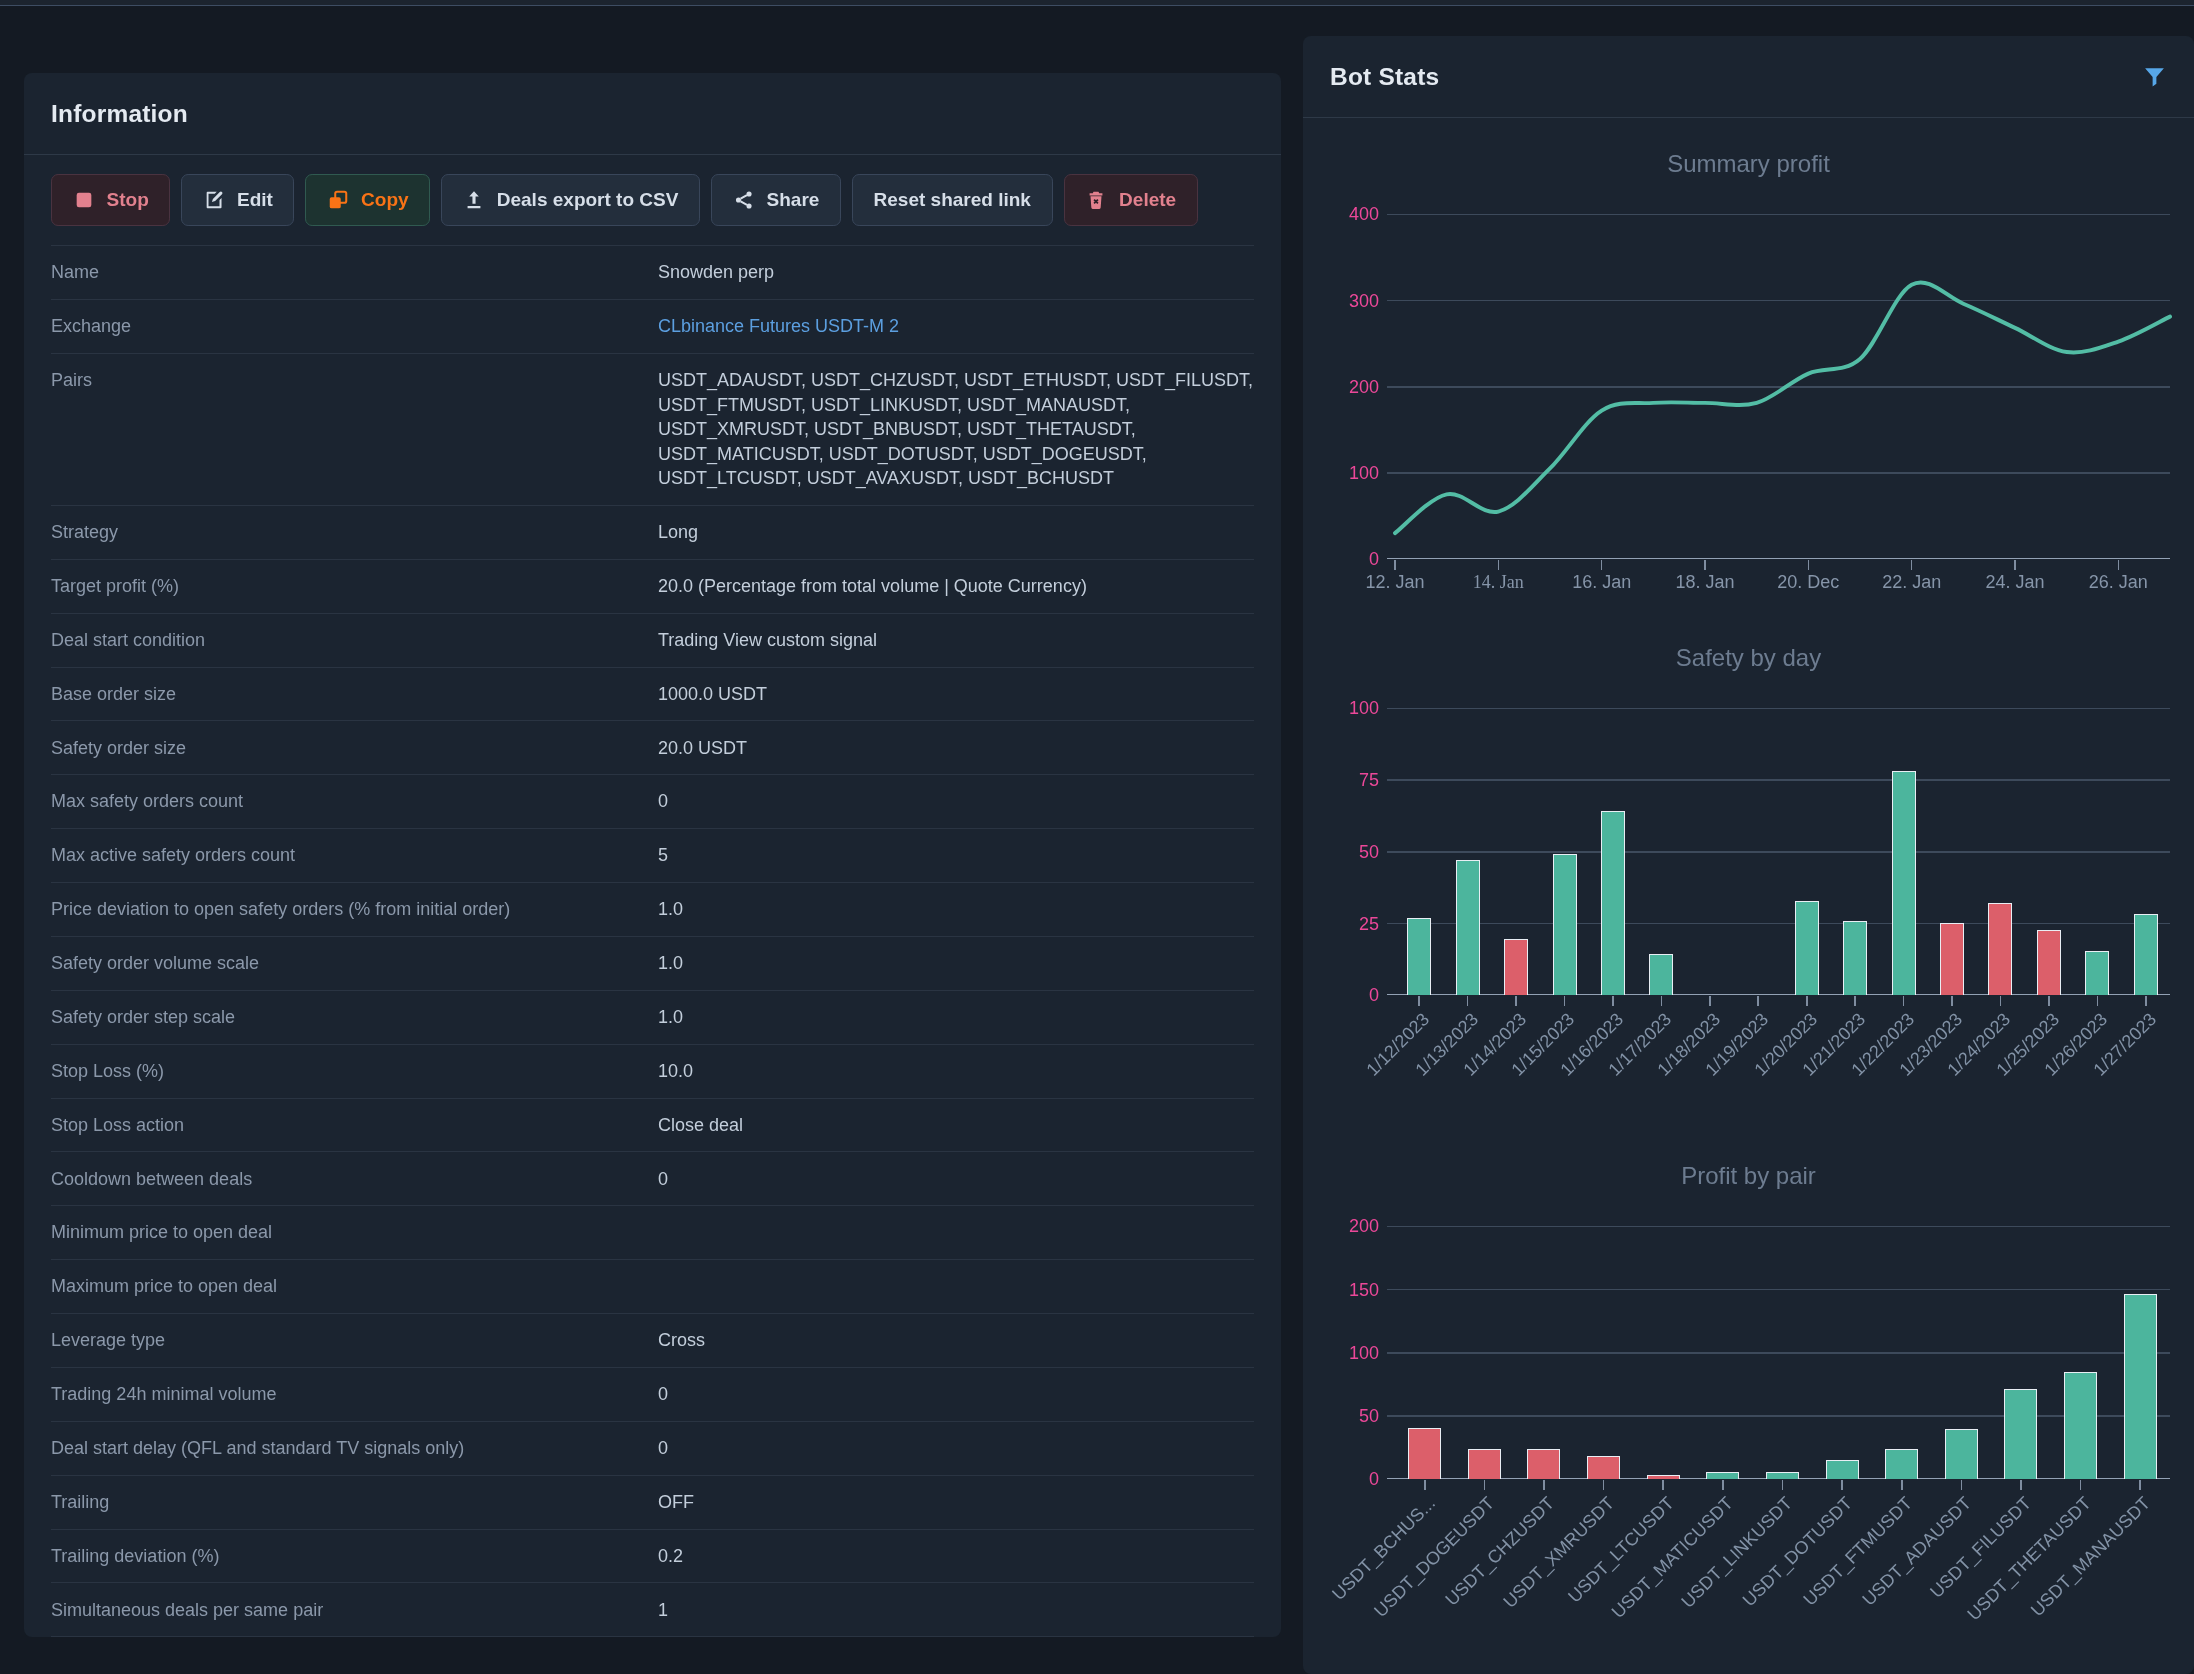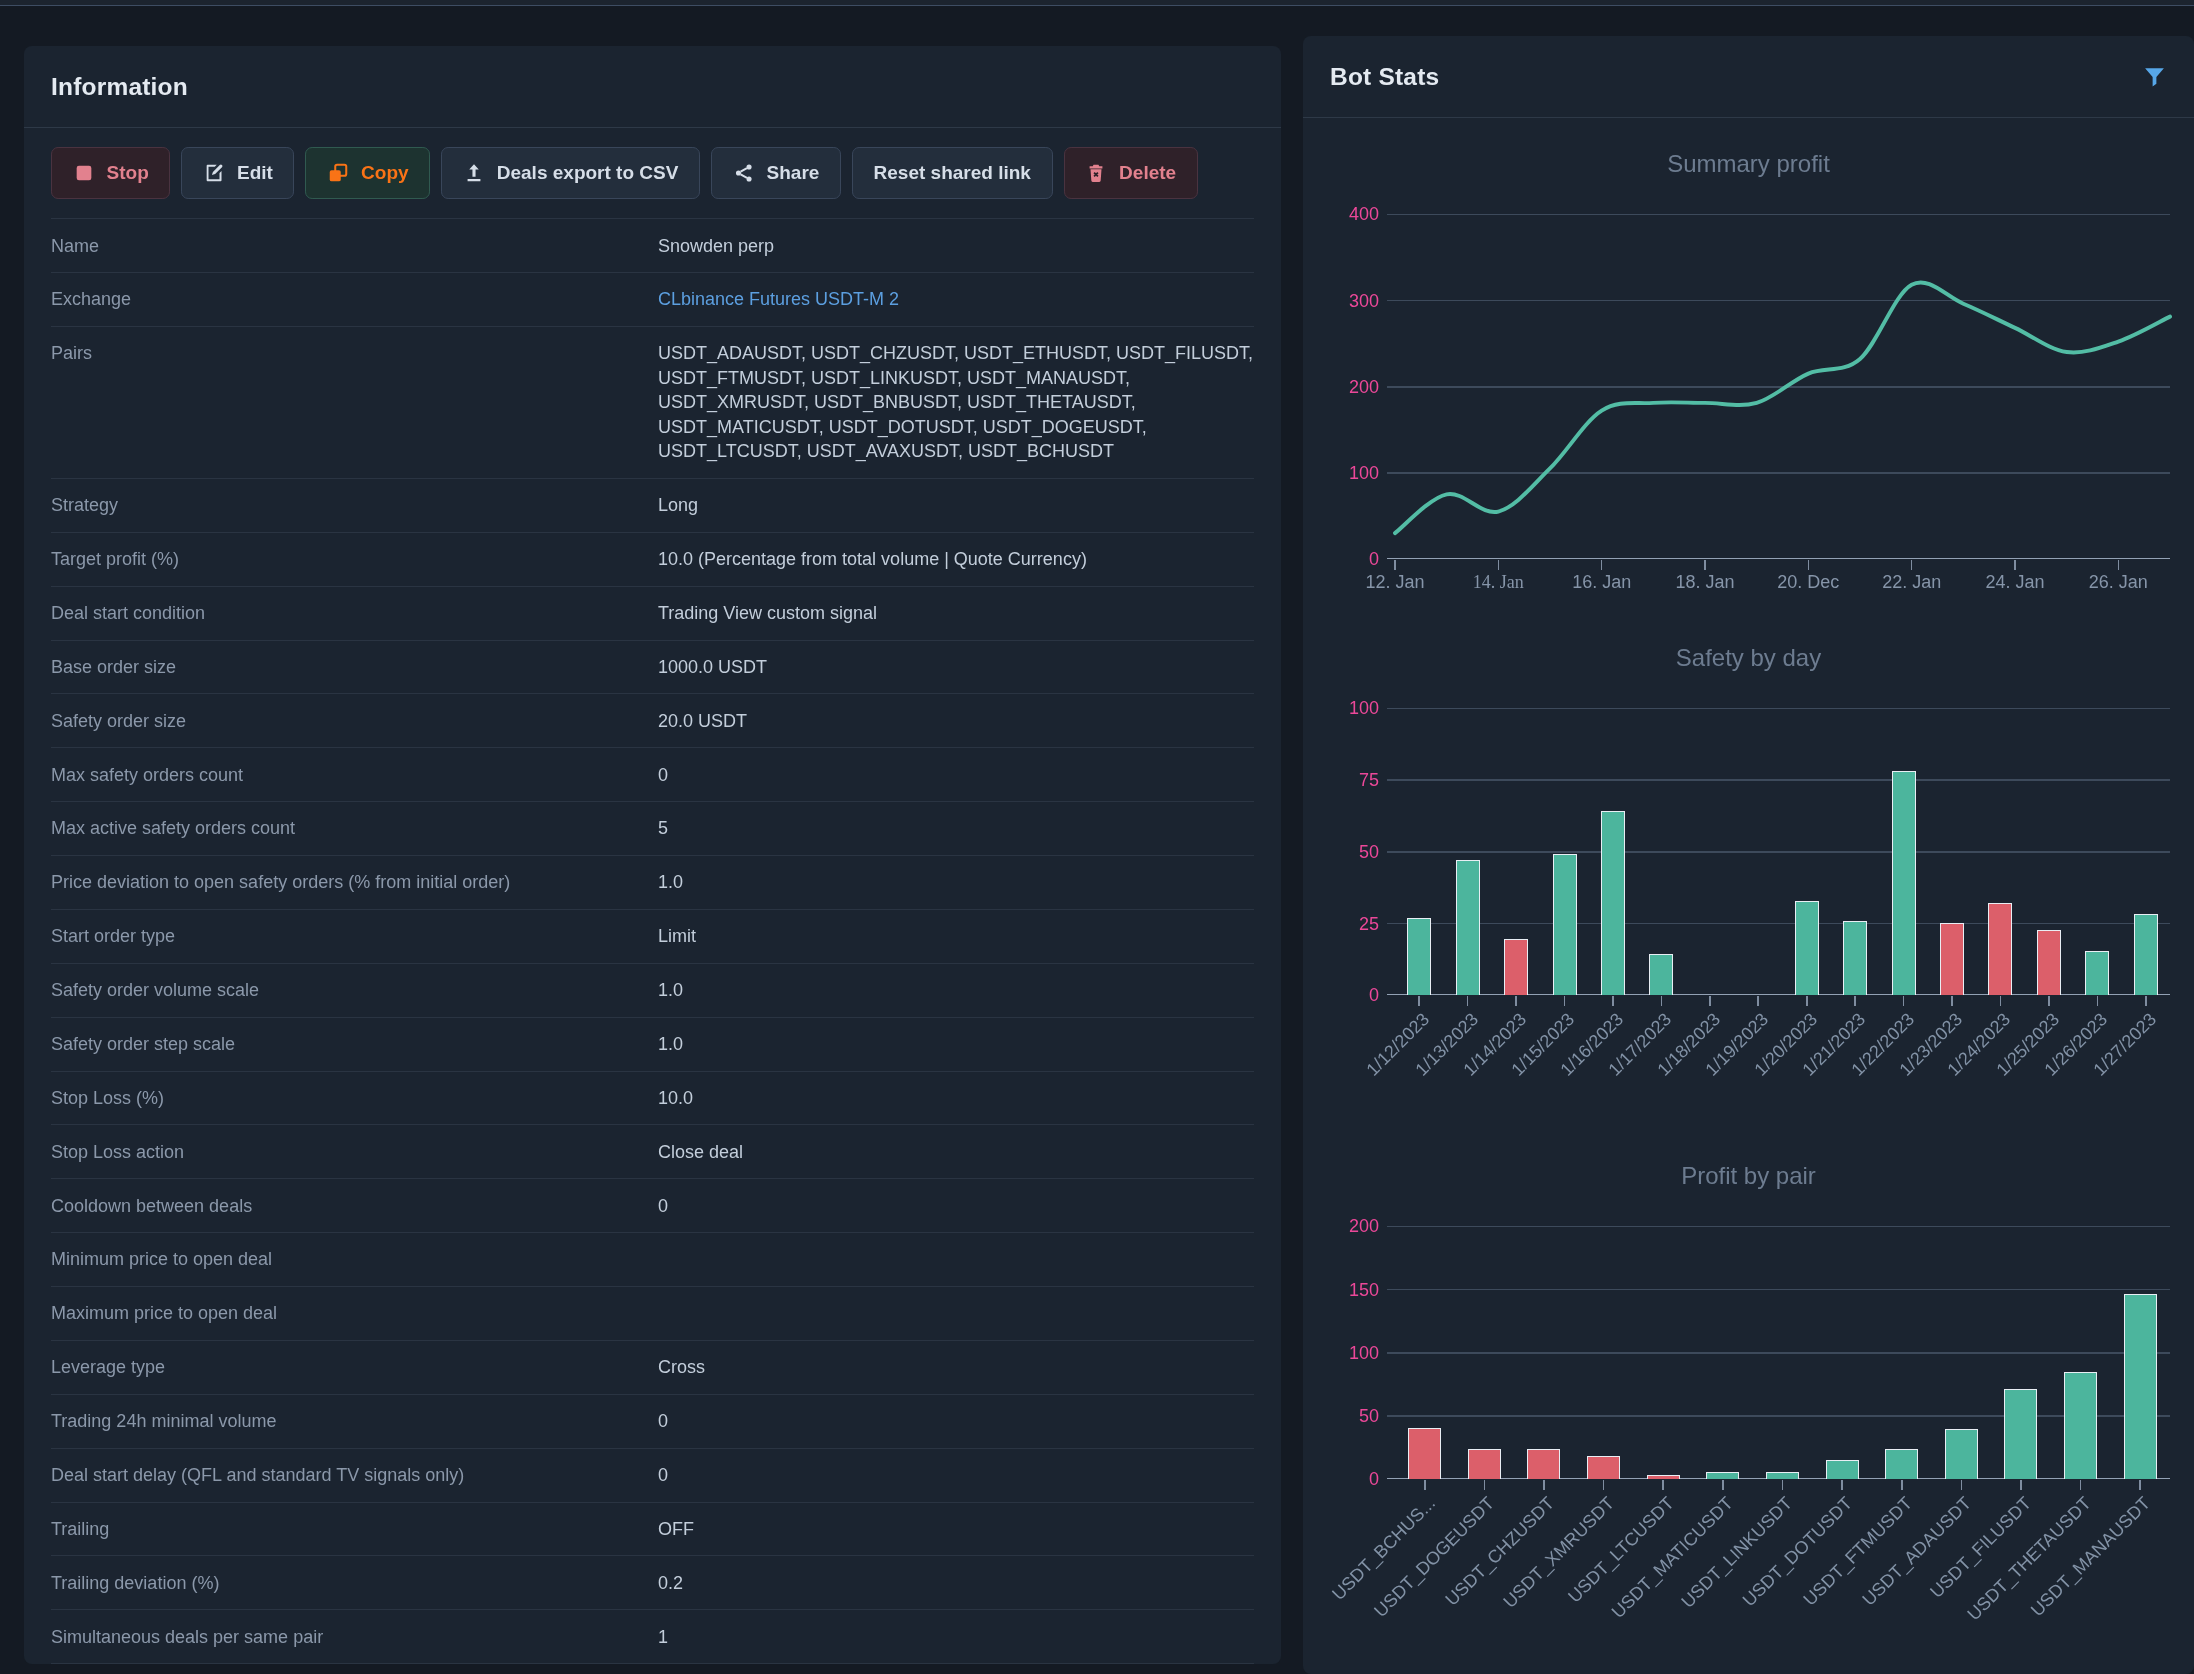--- a/index.html
+++ b/index.html
@@ -123,21 +123,21 @@
         <div class="info-row">
           <div class="row-label">Pairs</div>
           <div class="row-value">USDT_ADAUSDT, USDT_CHZUSDT, USDT_ETHUSDT, USDT_FILUSDT, USDT_FTMUSDT, USDT_LINKUSDT, USDT_MANAUSDT, USDT_XMRUSDT, USDT_BNBUSDT, USDT_THETAUSDT, USDT_MATICUSDT, USDT_DOTUSDT, USDT_DOGEUSDT, USDT_LTCUSDT, USDT_AVAXUSDT, USDT_BCHUSDT</div>
         </div>
         <div class="info-row">
           <div class="row-label">Strategy</div>
           <div class="row-value">Long</div>
         </div>
         <div class="info-row">
           <div class="row-label">Target profit (%)</div>
-          <div class="row-value">10.0 (Percentage from total volume | Quote Currency)</div>
+          <div class="row-value">20.0 (Percentage from total volume | Quote Currency)</div>
         </div>
         <div class="info-row">
           <div class="row-label">Deal start condition</div>
           <div class="row-value">Trading View custom signal</div>
         </div>
         <div class="info-row">
           <div class="row-label">Base order size</div>
           <div class="row-value">1000.0 USDT</div>
         </div>
         <div class="info-row">
@@ -148,24 +148,20 @@
           <div class="row-label">Max safety orders count</div>
           <div class="row-value">0</div>
         </div>
         <div class="info-row">
           <div class="row-label">Max active safety orders count</div>
           <div class="row-value">5</div>
         </div>
         <div class="info-row">
           <div class="row-label">Price deviation to open safety orders (% from initial order)</div>
           <div class="row-value">1.0</div>
-        </div>
-        <div class="info-row">
-          <div class="row-label">Start order type</div>
-          <div class="row-value">Limit</div>
         </div>
         <div class="info-row">
           <div class="row-label">Safety order volume scale</div>
           <div class="row-value">1.0</div>
         </div>
         <div class="info-row">
           <div class="row-label">Safety order step scale</div>
           <div class="row-value">1.0</div>
         </div>
         <div class="info-row">

